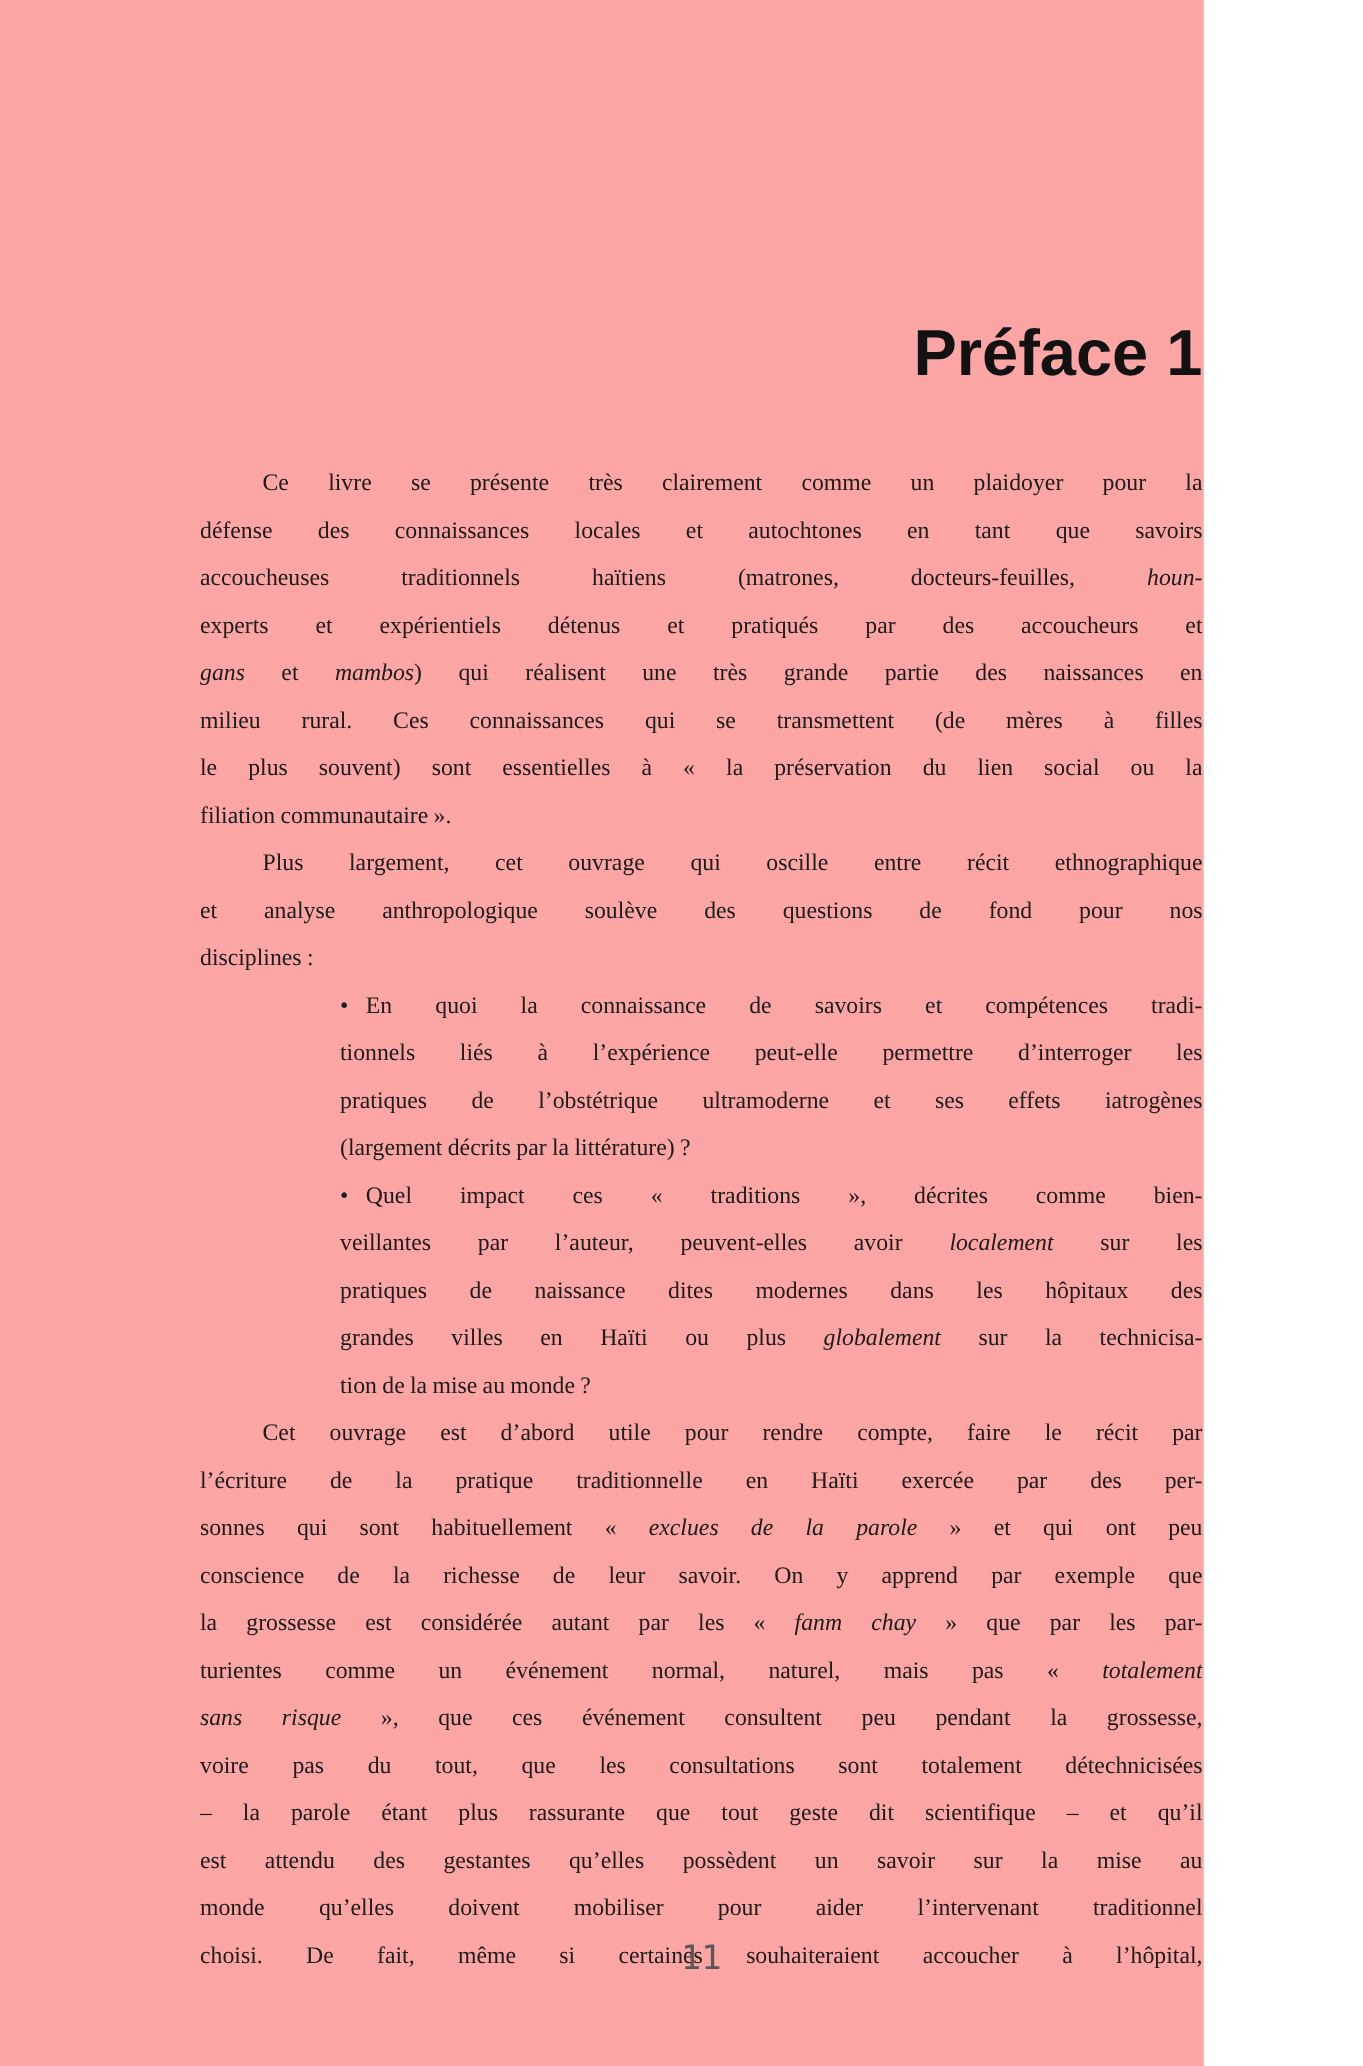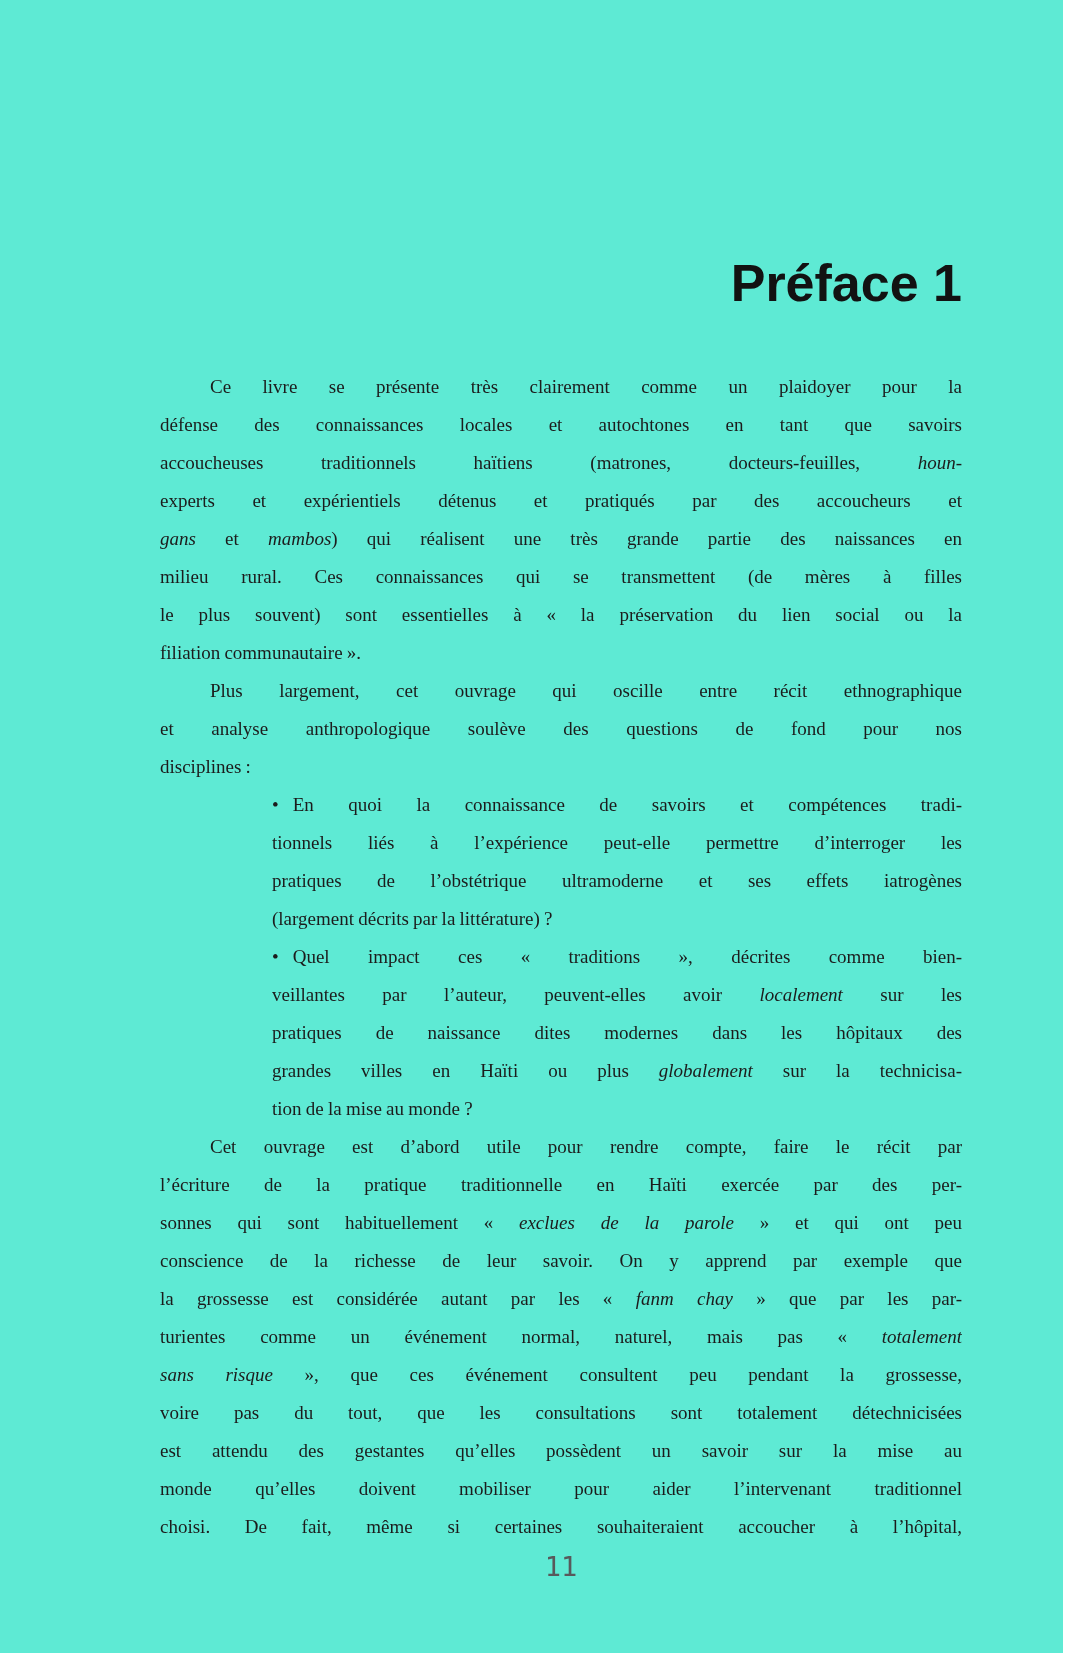--- a/index.html
+++ b/index.html
@@ -1,23 +1,24 @@
 <!DOCTYPE html>
 <html><head>
 <meta charset="utf-8">
 <style>
   html, body { margin: 0; padding: 0; background: #ffffff; }
   .page {
     position: relative;
-    width: 1063px;
+    width: 920px;
     height: 1653px;
-    background: #5eead4;
+    background: #fca5a5;
     overflow: hidden;
     font-family: "Liberation Serif", serif;
     color: #1c1c1c;
+    padding-left: 43px;
   }
   .chapter-title {
     position: absolute;
     top: 222px;
     left: 160px;
     width: 802px;
     text-align: right;
     font-family: "Liberation Sans", sans-serif;
     font-weight: bold;
     font-size: 52px;
@@ -96,19 +97,20 @@
       </div>
       <div class="block para">
         <div class="line indent"><span>Cet ouvrage est d’abord utile pour rendre compte, faire le récit par</span></div>
         <div class="line"><span>l’écriture de la pratique traditionnelle en Haïti exercée par des per-</span></div>
         <div class="line"><span>sonnes qui sont habituellement « </span><i>exclues de la parole</i><span> » et qui ont peu</span></div>
         <div class="line"><span>conscience de la richesse de leur savoir. On y apprend par exemple que</span></div>
         <div class="line"><span>la grossesse est considérée autant par les « </span><i>fanm chay</i><span> » que par les par-</span></div>
         <div class="line"><span>turientes comme un événement normal, naturel, mais pas « </span><i>totalement</i></div>
         <div class="line"><i>sans risque</i><span> », que ces événement consultent peu pendant la grossesse,</span></div>
         <div class="line"><span>voire pas du tout, que les consultations sont totalement détechnicisées</span></div>
+        <div class="line"><span>– la parole étant plus rassurante que tout geste dit scientifique – et qu’il</span></div>
         <div class="line"><span>est attendu des gestantes qu’elles possèdent un savoir sur la mise au</span></div>
         <div class="line"><span>monde qu’elles doivent mobiliser pour aider l’intervenant traditionnel</span></div>
         <div class="line"><span>choisi. De fait, même si certaines souhaiteraient accoucher à l’hôpital,</span></div>
       </div>
     </div>
   <div class="page-number">11</div>
 </div>
 
 </body></html>

